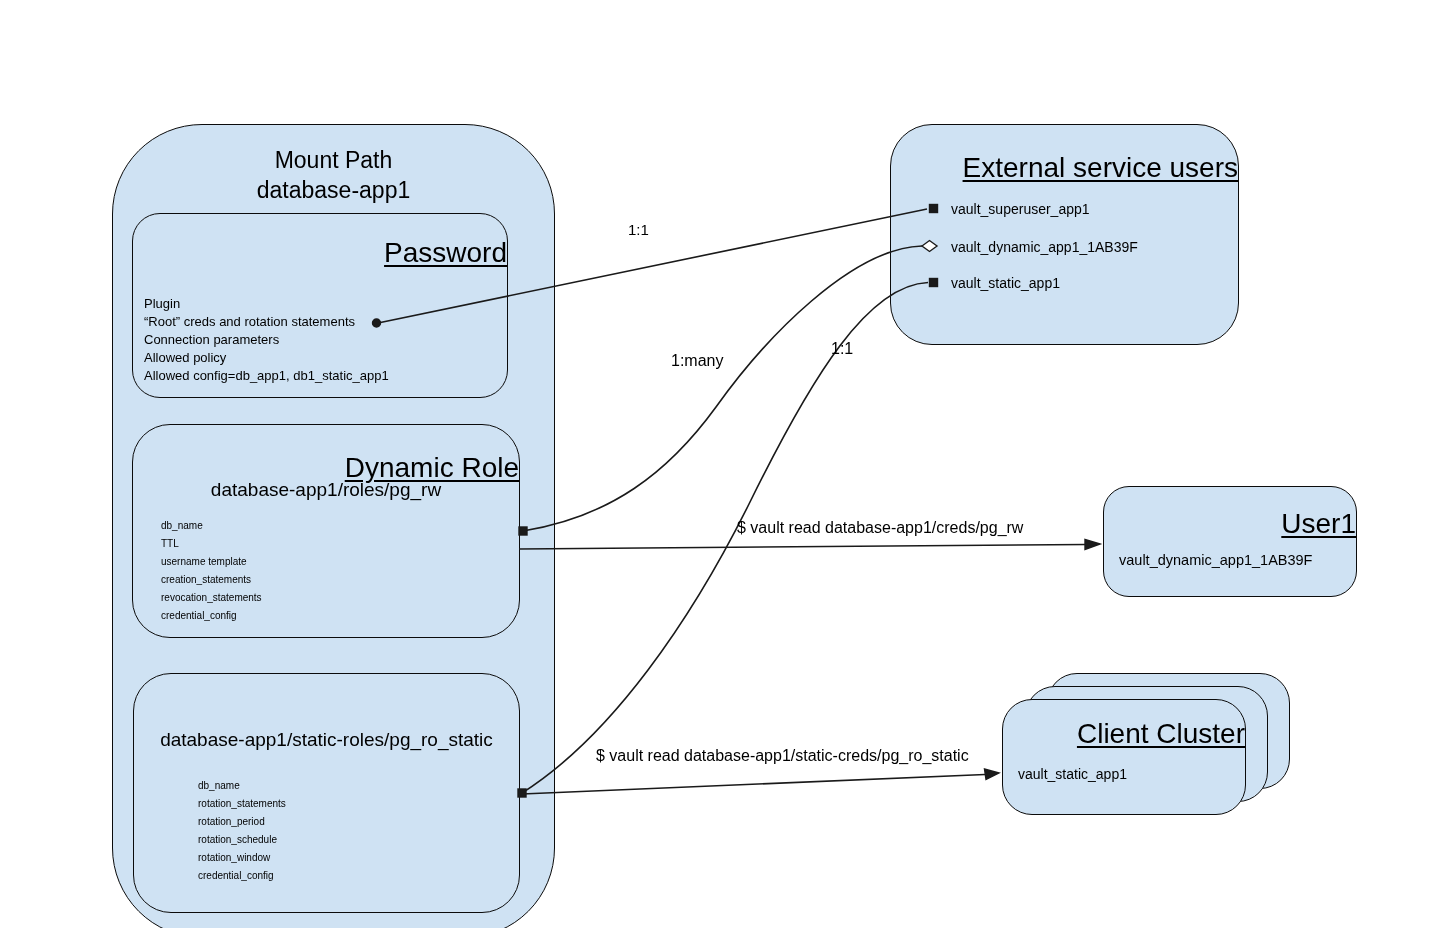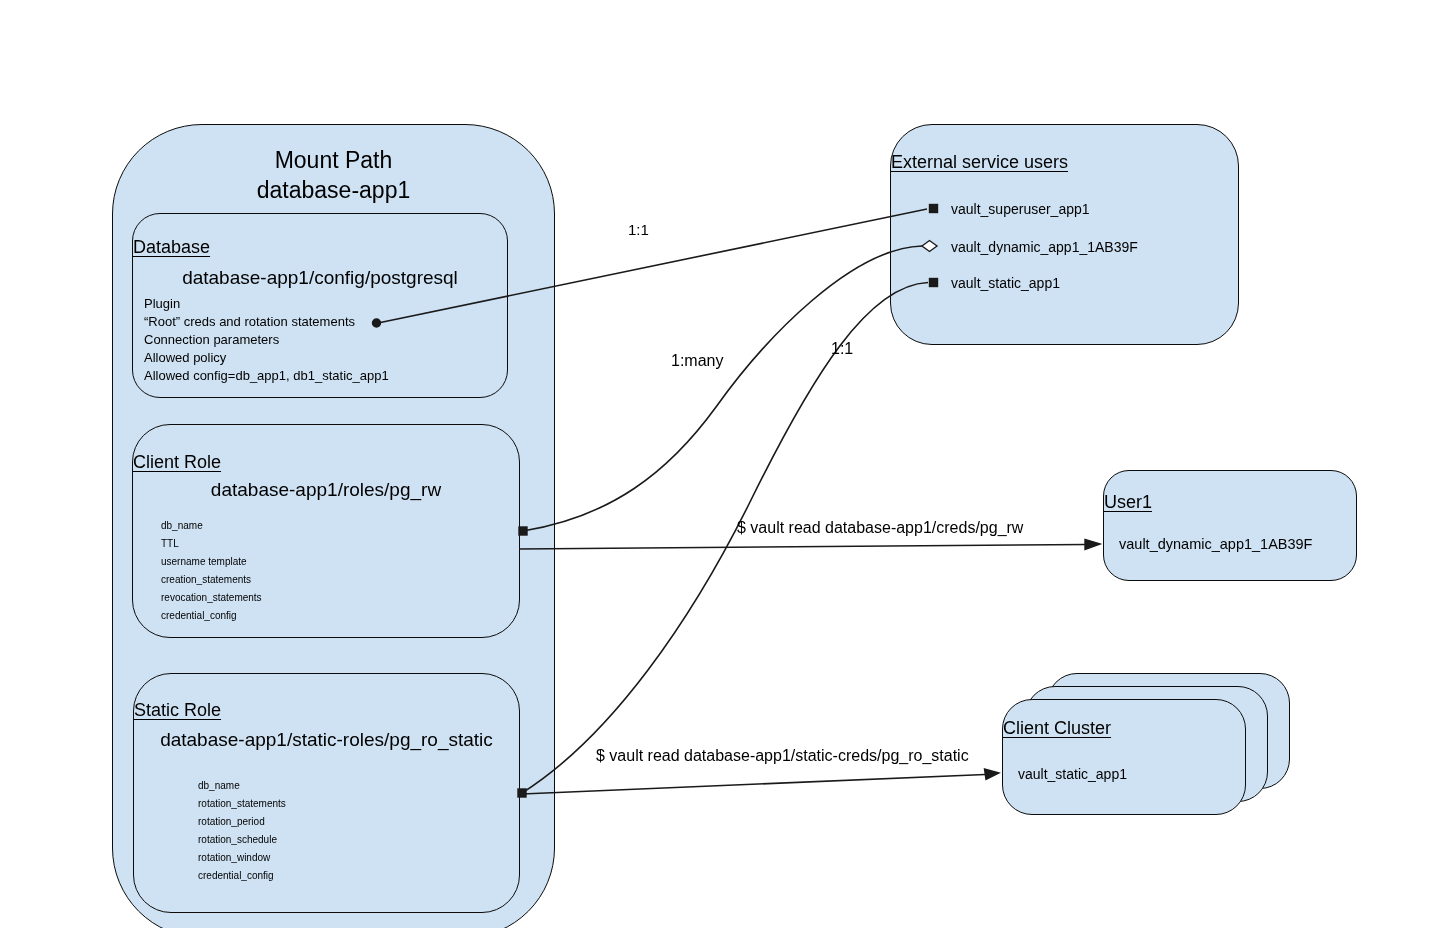--- a/index.html
+++ b/index.html
@@ -14,22 +14,22 @@
     margin-top: 36px;
   }
   .node {
     position: absolute;
     background: #cfe2f3;
     border: 1.6px solid #0b0b0b;
   }
   .node-title {
     position: absolute;
     width: 100%;
-    text-align: left;
-    font-size: 18px;
+    text-align: right;
+    font-size: 28px;
     text-decoration: underline;
     text-underline-offset: 3px;
     white-space: nowrap;
   }
   .node-subtitle {
     position: absolute;
     width: 100%;
     text-align: center;
     font-size: 19px;
     white-space: nowrap;
@@ -73,65 +73,63 @@
 <body>
 
 <div class="stage">
 
   <div class="node" style="left:112px; top:88px; width:443px; height:814px; border-radius:90px;">
     <div class="mount-title" style="top:20px;">Mount Path</div>
     <div class="mount-title" style="top:50px;">database-app1</div>
   </div>
 
   <div class="node" style="left:132px; top:177px; width:376px; height:185px; border-radius:28px;">
-    <div class="node-title" style="top:23px;">Database</div>
-    <div class="node-subtitle" style="top:53px;">database-app1/config/postgresql</div>
+    <div class="node-title" style="top:23px;">Password</div>
     <div class="list" style="left:11px; top:81px; font-size:13px;">
       <div>Plugin</div>
       <div>“Root” creds and rotation statements</div>
       <div>Connection parameters</div>
       <div>Allowed policy</div>
       <div>Allowed config=db_app1, db1_static_app1</div>
     </div>
   </div>
 
   <div class="node" style="left:132px; top:388px; width:388px; height:214px; border-radius:38px;">
-    <div class="node-title" style="top:27px;">Client Role</div>
+    <div class="node-title" style="top:27px;">Dynamic Role</div>
     <div class="node-subtitle" style="top:54px;">database-app1/roles/pg_rw</div>
     <div class="list" style="left:28px; top:92px;">
       <div>db_name</div>
       <div>TTL</div>
       <div>username template</div>
       <div>creation_statements</div>
       <div>revocation_statements</div>
       <div>credential_config</div>
     </div>
   </div>
 
   <div class="node" style="left:133px; top:637px; width:387px; height:240px; border-radius:38px;">
-    <div class="node-title" style="top:26px;">Static Role</div>
     <div class="node-subtitle" style="top:55px;">database-app1/static-roles/pg_ro_static</div>
     <div class="list" style="left:64px; top:103px;">
       <div>db_name</div>
       <div>rotation_statements</div>
       <div>rotation_period</div>
       <div>rotation_schedule</div>
       <div>rotation_window</div>
       <div>credential_config</div>
     </div>
   </div>
 
   <div class="node" style="left:890px; top:88px; width:349px; height:221px; border-radius:42px;">
     <div class="node-title" style="top:27px;">External service users</div>
     <div class="row-label" style="left:60px; top:75px;">vault_superuser_app1</div>
     <div class="row-label" style="left:60px; top:113px;">vault_dynamic_app1_1AB39F</div>
     <div class="row-label" style="left:60px; top:149px;">vault_static_app1</div>
   </div>
 
-  <div class="node" style="left:1103px; top:434px; width:254px; height:111px; border-radius:26px;">
+  <div class="node" style="left:1103px; top:450px; width:254px; height:111px; border-radius:26px;">
     <div class="node-title" style="top:21px;">User1</div>
     <div class="row-label" style="left:15px; top:64px; font-size:14.5px;">vault_dynamic_app1_1AB39F</div>
   </div>
 
   <div class="node" style="left:1047px; top:637px; width:243px; height:116px; border-radius:30px;"></div>
   <div class="node" style="left:1025px; top:650px; width:243px; height:116px; border-radius:30px;"></div>
   <div class="node" style="left:1002px; top:663px; width:244px; height:116px; border-radius:30px;">
     <div class="node-title" style="top:18px;">Client Cluster</div>
     <div class="row-label" style="left:15px; top:65px;">vault_static_app1</div>
   </div>

